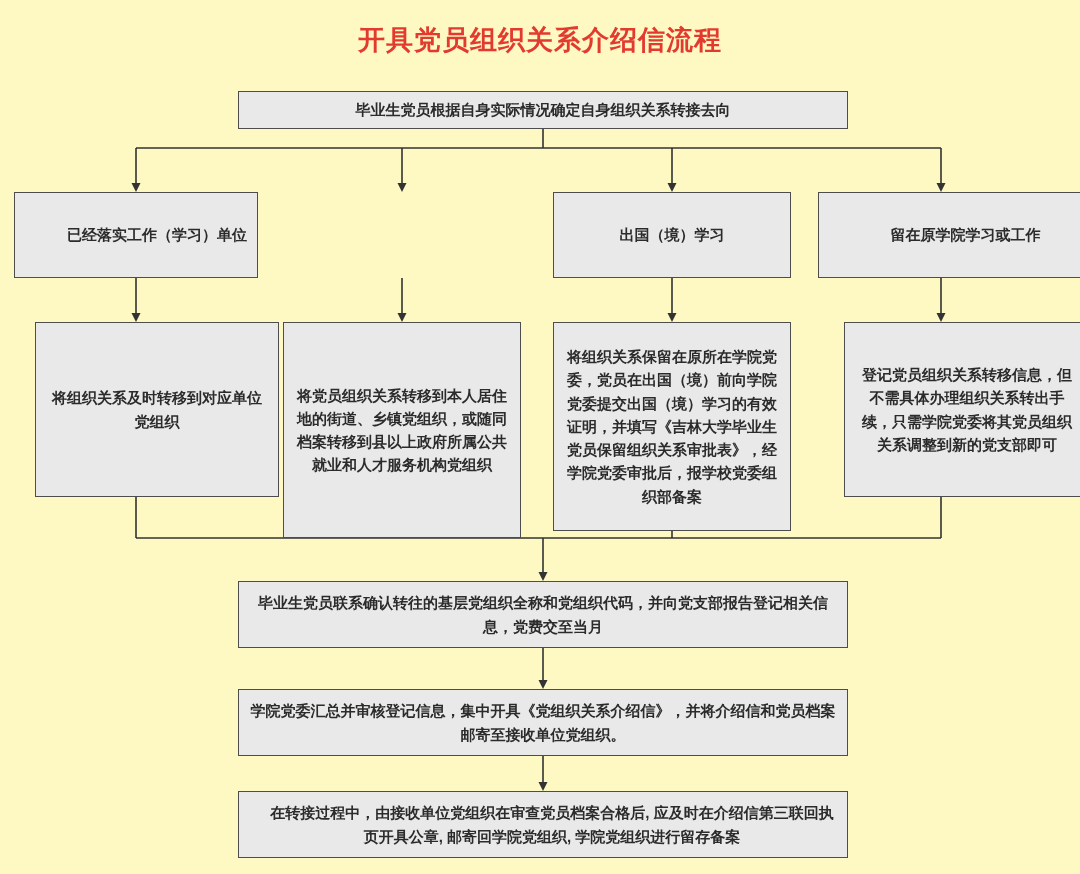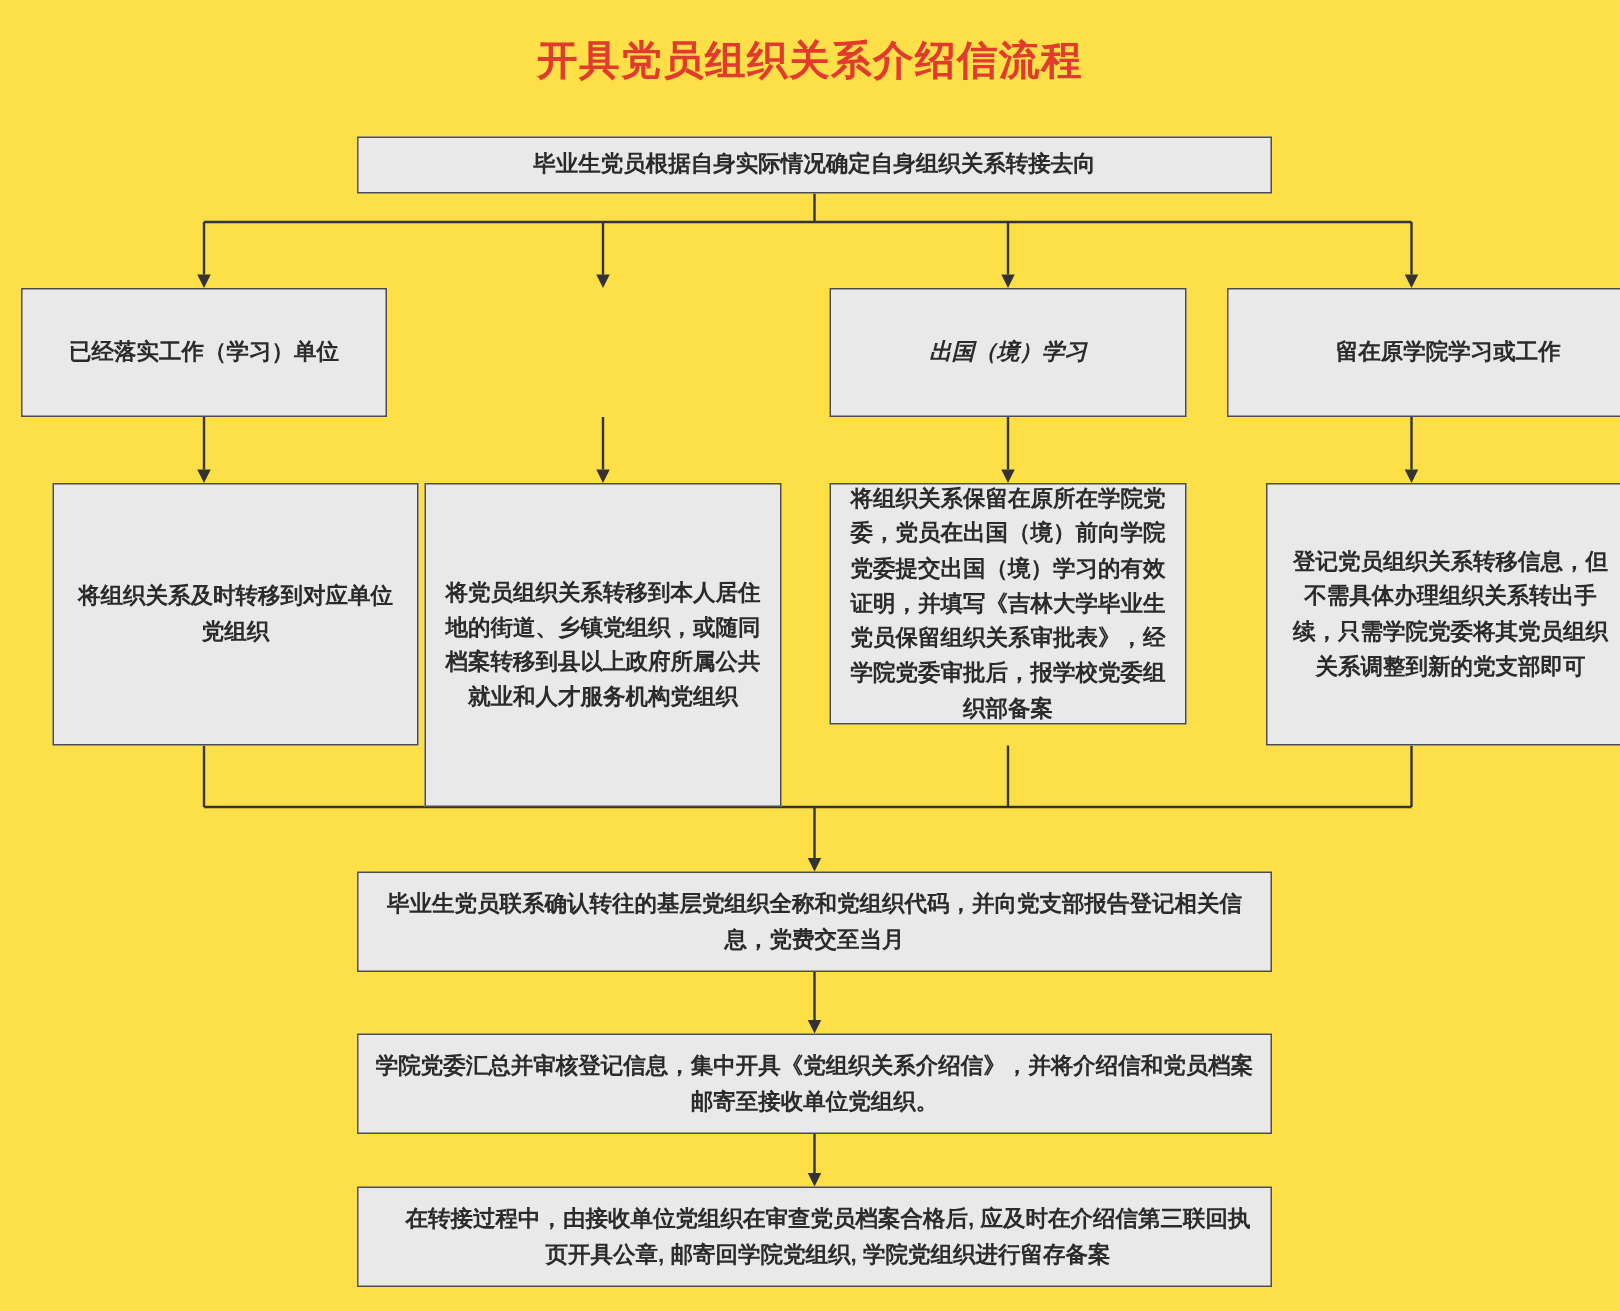--- a/index.html
+++ b/index.html
@@ -7,21 +7,21 @@
     padding: 0;
     background: #ffffff;
   }
   body {
     font-family: "Liberation Sans", "DejaVu Sans", sans-serif;
   }
   .canvas {
     position: relative;
     width: 1080px;
     height: 874px;
-    background: #fde047;
+    background: #fef9c3;
     overflow: hidden;
   }
   .title {
     position: absolute;
     left: 0;
     top: 22px;
     width: 100%;
     margin: 0;
     text-align: center;
     font-size: 27px;
@@ -46,27 +46,27 @@
     align-items: center;
     justify-content: center;
     text-align: center;
     font-size: 15px;
     font-weight: bold;
     color: #2b2b2b;
     line-height: 1.55;
     padding: 6px 10px;
   }
   .node-start   { left: 238px; top: 91px;  width: 610px; height: 38px;  padding: 2px 25px; }
-  .branch-1     { left: 14px;  top: 192px; width: 244px; height: 86px; }
+  .branch-1     { left: 14px;  top: 192px; width: 244px; height: 86px; justify-content: flex-end; }
   .branch-2     { left: 283px; top: 192px; width: 238px; height: 86px; }
-  .branch-3     { left: 553px; top: 192px; width: 238px; height: 86px; font-style: italic; }
+  .branch-3     { left: 553px; top: 192px; width: 238px; height: 86px; }
   .branch-4     { left: 818px; top: 192px; width: 295px; height: 86px; }
   .detail-1     { left: 14px;  top: 322px; width: 244px; height: 175px; margin-left: 21px; }
   .detail-2     { left: 283px; top: 322px; width: 238px; height: 216px; }
-  .detail-3     { left: 553px; top: 322px; width: 238px; height: 161px; }
+  .detail-3     { left: 553px; top: 322px; width: 238px; height: 209px; }
   .detail-4     { left: 818px; top: 322px; width: 246px; height: 175px; margin-left: 26px; }
   .step-confirm { left: 238px; top: 581px; width: 610px; height: 67px; }
   .step-issue   { left: 238px; top: 689px; width: 610px; height: 67px; }
   .step-return  { left: 238px; top: 791px; width: 610px; height: 67px; padding-left: 28px; }
 </style>
 </head>
 <body>
 
 <div class="canvas">
 

